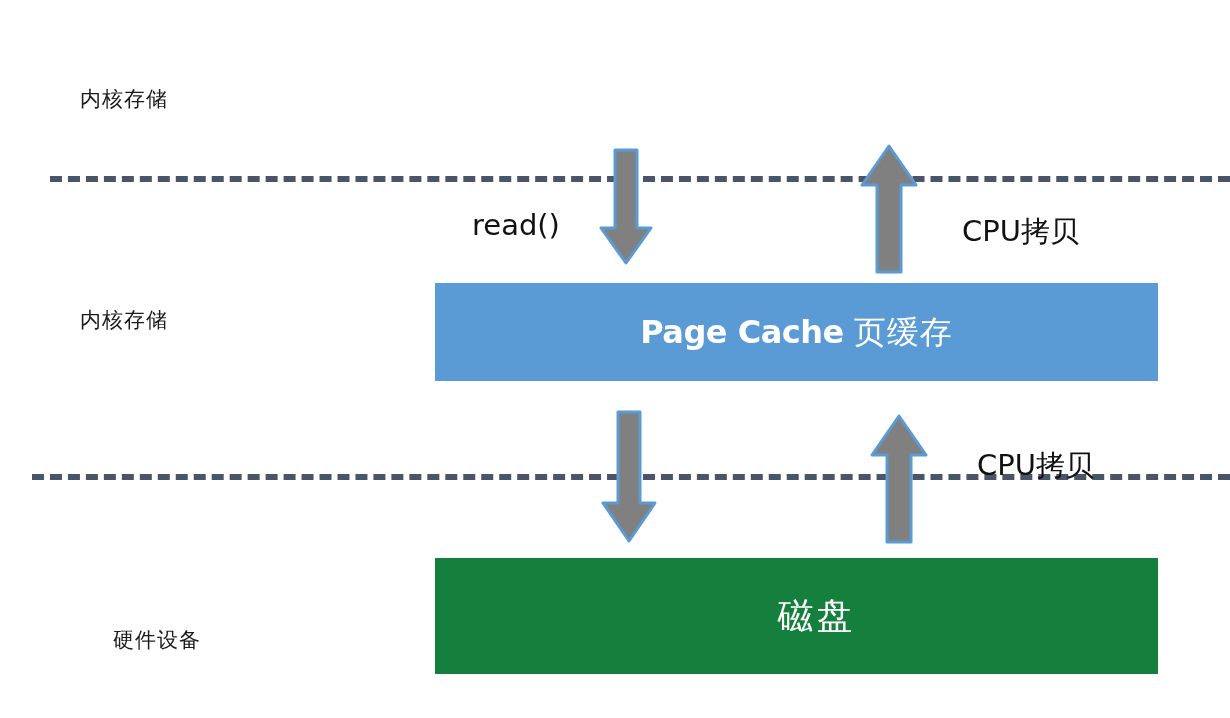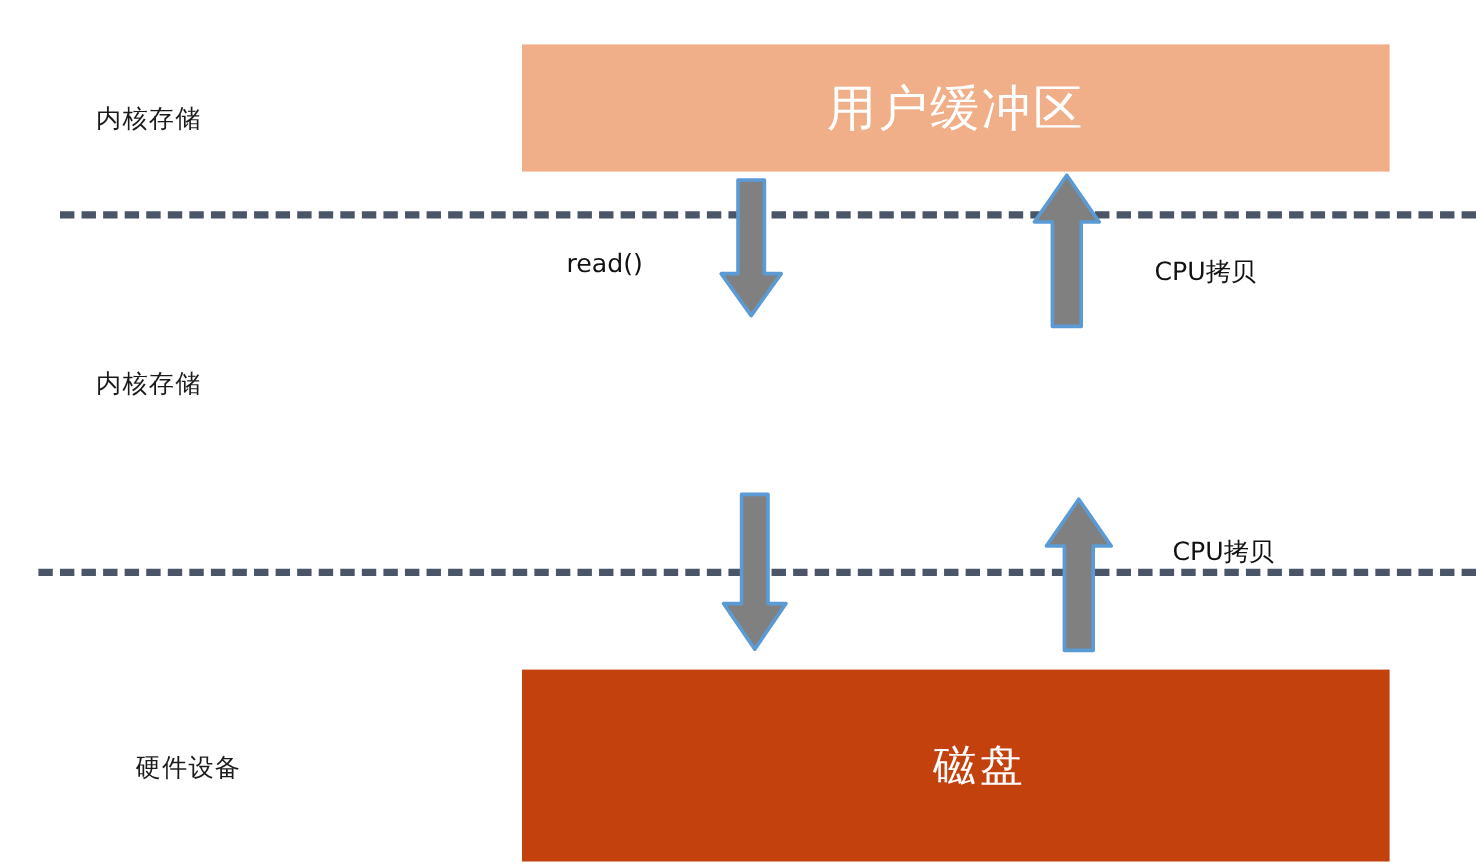--- a/index.html
+++ b/index.html
@@ -26,21 +26,21 @@
     position:absolute;
     left:435px;
     width:723px;
     display:flex;
     align-items:center;
     justify-content:center;
     box-sizing:border-box;
   }
   .bar-user{ top:37px;  height:106px; background:#F0AF88; }
   .bar-kernel{ top:283px; height:98px;  background:#5B9BD5; }
-  .bar-disk{ top:558px; height:161px; background:#c2410c;padding-left:40px; }
+  .bar-disk{ top:558px; height:116px; background:#15803d;padding-left:40px; }
 
   .bar-text{
     color:#ffffff;
     white-space:nowrap;
     text-align:center;
     line-height:1;
   }
   .bar-user .bar-text{
     font-family:"DejaVu Serif","Liberation Serif",serif;
     font-size:41px;
@@ -76,41 +76,43 @@
   .dash-kernel-hw{  left:32px; width:1198px; top:474px; }
 
   
   .arrow{ position:absolute; }
   .arrow svg{ display:block; }
 
   
   .flow-label{
     position:absolute;
     font-family:"DejaVu Sans","Liberation Sans",sans-serif;
-    font-size:21px;
+    font-size:29px;
     color:#111111;
     white-space:nowrap;
   }
   .flow-label.cn{ letter-spacing:0px;margin-left:44px; }
 </style>
 </head>
 <body>
 
 <div id="stage">
 
   <div class="tier-label" style="left:80px;top:85px;">内核存储</div>
 
   <div class="tier-label" style="left:80px;top:306px;">内核存储</div>
 
   <div class="tier-label" style="left:80px;top:626px;margin-left:33px;">硬件设备</div>
 
-  <div class="bar bar-user">
-    <span class="bar-text">用户缓冲区</span>
+
+  <div class="bar bar-kernel">
+    <span class="bar-text">
+      <span class="en">Page Cache</span><span style="display:inline-block;width:10px;"></span><span class="cn">页缓存</span>
+    </span>
   </div>
-
 
   <div class="bar bar-disk">
     <span class="bar-text">磁盘</span>
   </div>
 
   <div class="dashline dash-user-kernel"></div>
 
   <div class="dashline dash-kernel-hw"></div>
 
   <div class="arrow" style="left:598px;top:148px;">

